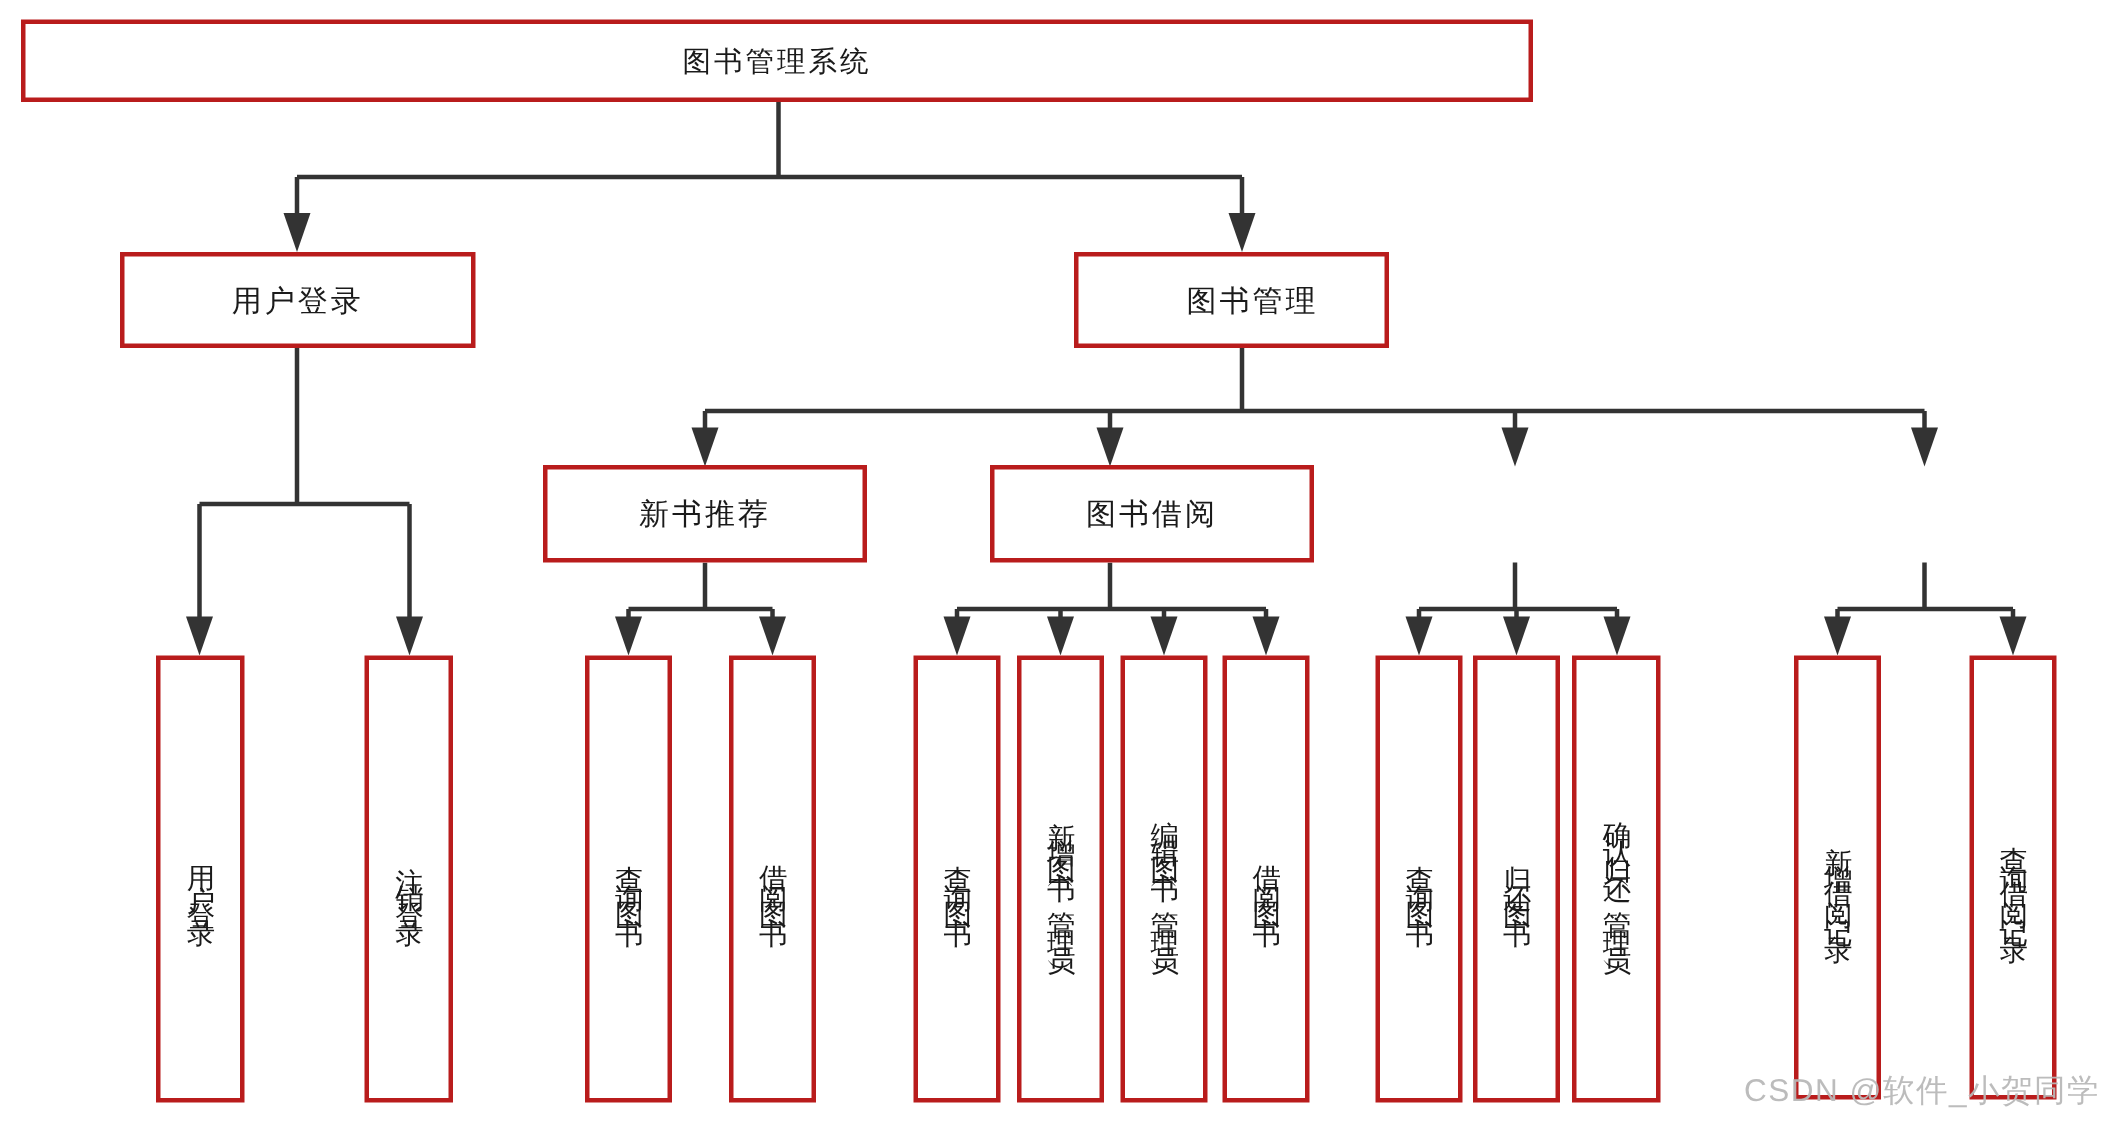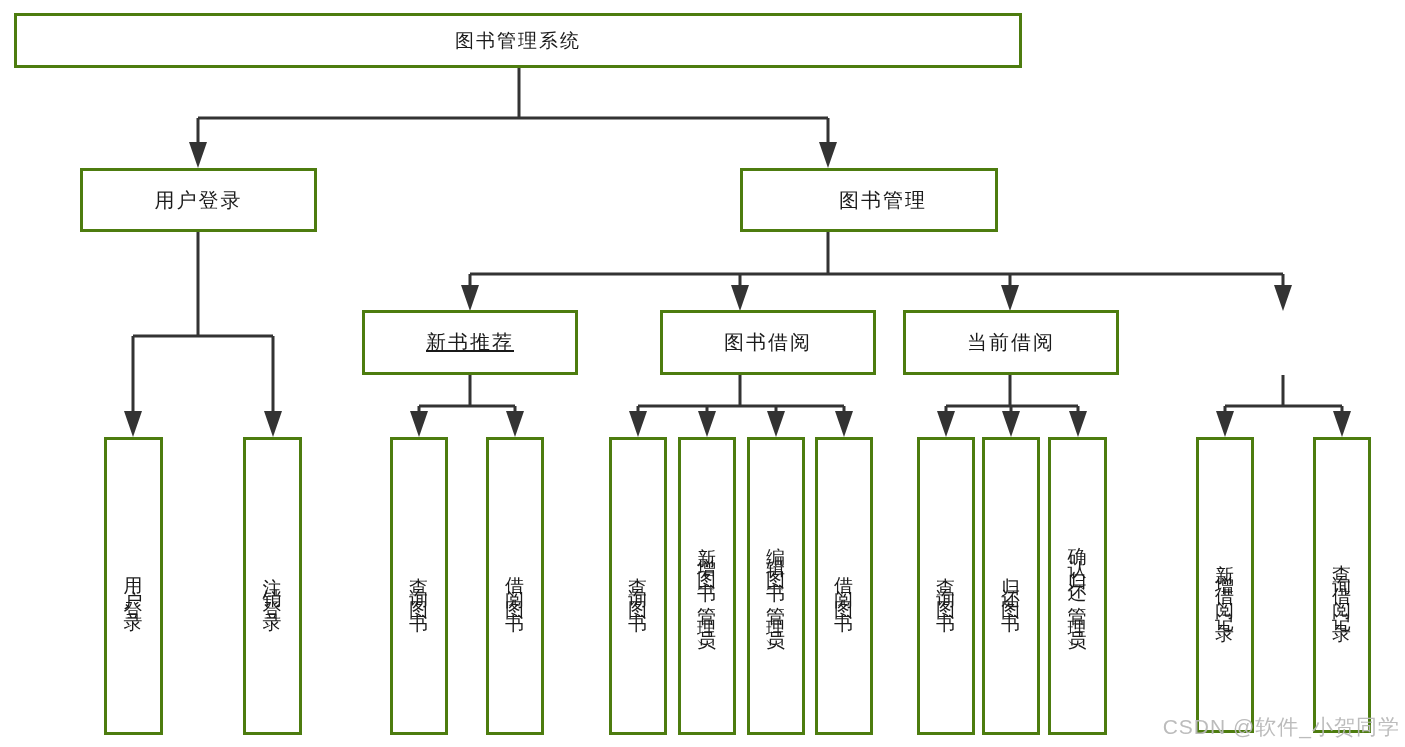--- a/index.html
+++ b/index.html
@@ -14,21 +14,21 @@
   }
   .connector-layer {
     position: absolute;
     left: 0; top: 0;
     width: 1405px; height: 747px;
     pointer-events: none;
   }
   .box {
     position: absolute;
     box-sizing: border-box;
-    border: 3px solid #4d7c0f;
+    border: 3px solid #b91c1c;
     background: #ffffff;
     color: #1a1a1a;
     display: flex;
     align-items: center;
     justify-content: center;
     text-align: center;
     z-index: 2;
   }
   .box.h-lg { font-size: 19px; letter-spacing: 2px; }
   .box.h-md { font-size: 20px; letter-spacing: 2px; }
@@ -98,25 +98,24 @@
       <polygon points="1069,411 1087,411 1078,437"></polygon>
 
       <polygon points="1216,411 1234,411 1225,437"></polygon>
       <polygon points="1333,411 1351,411 1342,437"></polygon>
     </g>
   </svg>
 
   <div class="box h-lg" style="left:14px; top:13px; width:1008px; height:55px;">图书管理系统</div>
 
   <div class="box h-md" style="left:80px; top:168px; width:237px; height:64px;">用户登录</div>
-  <div class="box h-md" style="left:740px; top:168px; width:258px; height:64px;padding-left:28px;">图书管理</div>
+  <div class="box h-md" style="left:716px; top:168px; width:210px; height:64px;padding-left:28px;">图书管理</div>
 
-  <div class="box h-md" style="left:362px; top:310px; width:216px; height:65px;text-decoration:underline;">新书推荐</div>
+  <div class="box h-md" style="left:362px; top:310px; width:216px; height:65px;">新书推荐</div>
   <div class="box h-md" style="left:632px; top:310px; width:216px; height:65px;margin-left:28px;">图书借阅</div>
-  <div class="box h-md" style="left:903px; top:310px; width:216px; height:65px;">当前借阅</div>
 
   <div class="box v" style="left:104px; top:437px; width:59px; height:298px;">用户登录</div>
   <div class="box v" style="left:243px; top:437px; width:59px; height:298px;">注销登录</div>
 
   <div class="box v" style="left:390px; top:437px; width:58px; height:298px;">查询图书</div>
   <div class="box v" style="left:486px; top:437px; width:58px; height:298px;">借阅图书</div>
 
   <div class="box v" style="left:609px; top:437px; width:58px; height:298px;">查询图书</div>
   <div class="box v" style="left:678px; top:437px; width:58px; height:298px;">新增图书（管理员）</div>
   <div class="box v" style="left:747px; top:437px; width:58px; height:298px;">编辑图书（管理员）</div>

